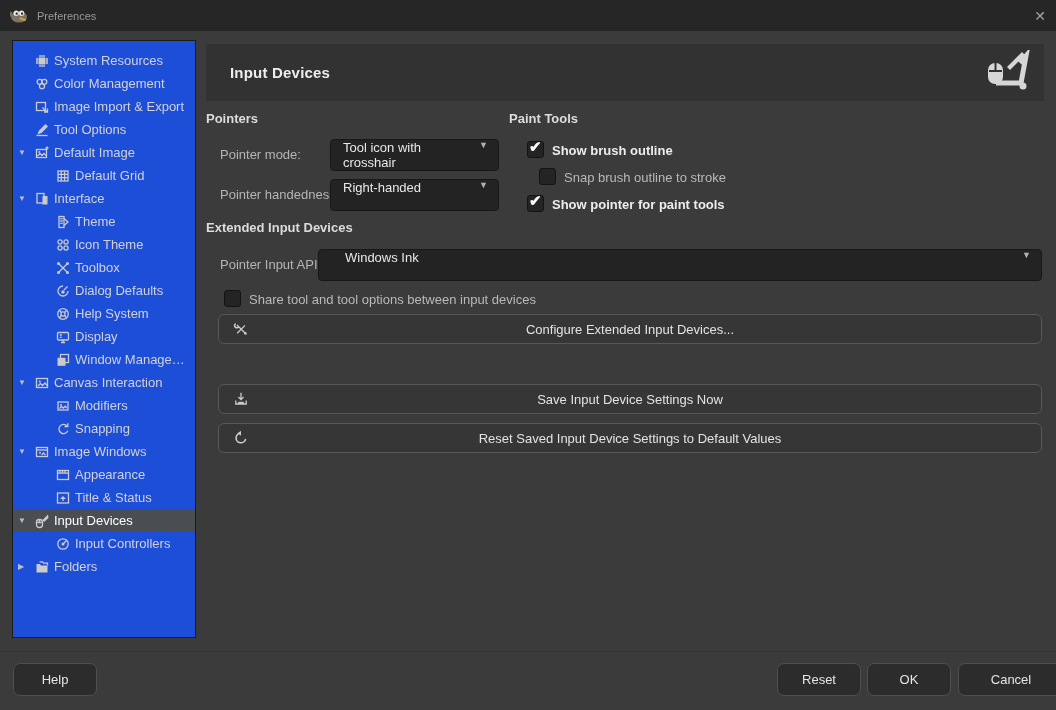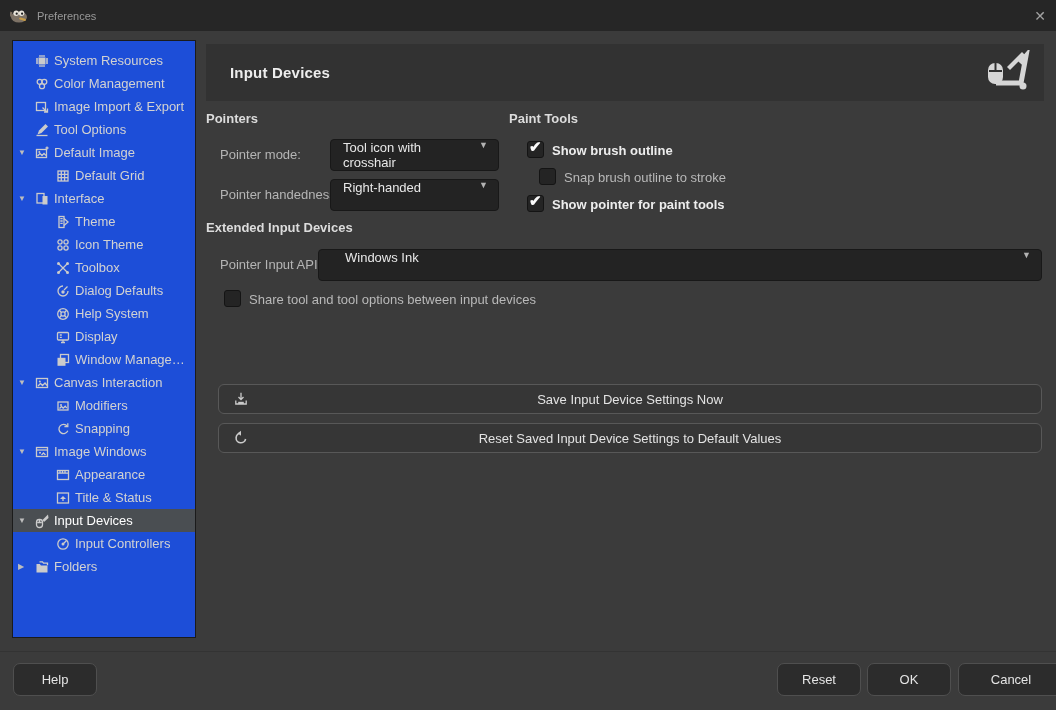--- a/index.html
+++ b/index.html
@@ -376,20 +376,28 @@
   <div class="dropdown" style="left:318px;top:249px;width:724px">
     <span class="dd-value" style="padding-left:14px">Windows Ink</span>
     <span class="dd-arrow">▼</span>
   </div>
 
   <div class="check-row" style="left:224px;top:289px">
     <span class="cb"></span>
     <span class="check-label">Share tool and tool options between input devices</span>
   </div>
 
+  <div class="wide-btn" style="top:314px">
+    <span class="btn-icon"><svg width="16" height="16" viewBox="0 0 16 16" fill="none" stroke="#cbcbcb" stroke-width="1.3">
+          <path d="M4.2 12.2L12 4.4M4 4l8 8"></path>
+          <path d="M2.6 2.6a2.3 2.3 0 1 0 3.2 3.2" stroke-width="1.6"></path>
+          <circle cx="12.4" cy="12.4" r="1.3" fill="#cbcbcb" stroke="none"></circle>
+        </svg></span>
+    <span>Configure Extended Input Devices...</span>
+  </div>
 
 
   <div class="wide-btn" style="top:384px">
     <span class="btn-icon"><svg width="16" height="16" viewBox="0 0 16 16" fill="none" stroke="#cbcbcb" stroke-width="1.3">
           <path d="M8 1.8v6.5M5.5 6L8 8.6 10.5 6"></path>
           <path d="M2.8 9.5V13h10.4V9.5"></path>
           <rect x="5.2" y="10.8" width="5.6" height="2.2" fill="#cbcbcb" stroke="none"></rect>
         </svg></span>
     <span>Save Input Device Settings Now</span>
   </div>

